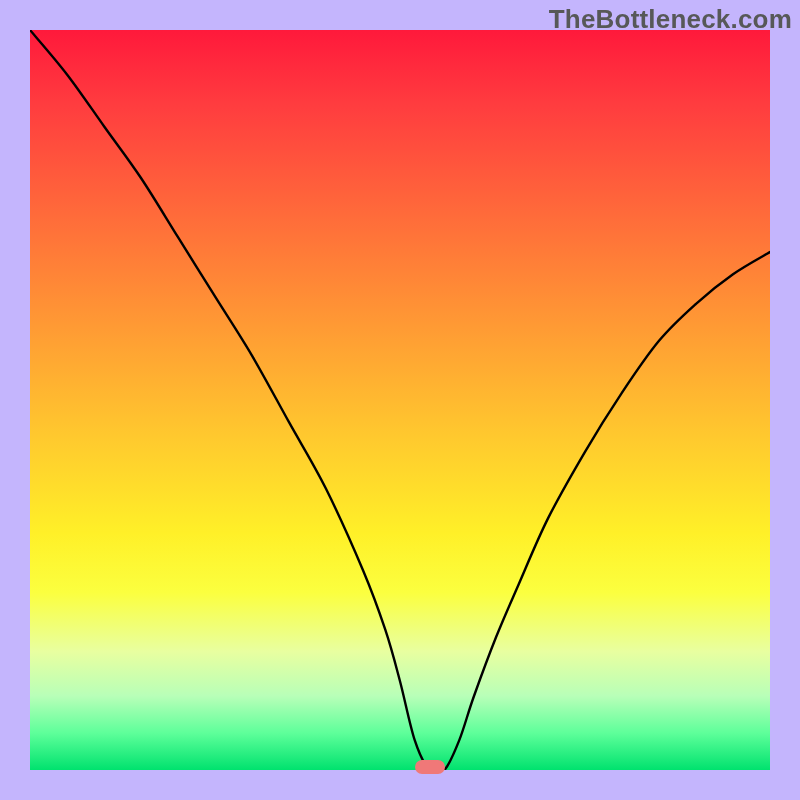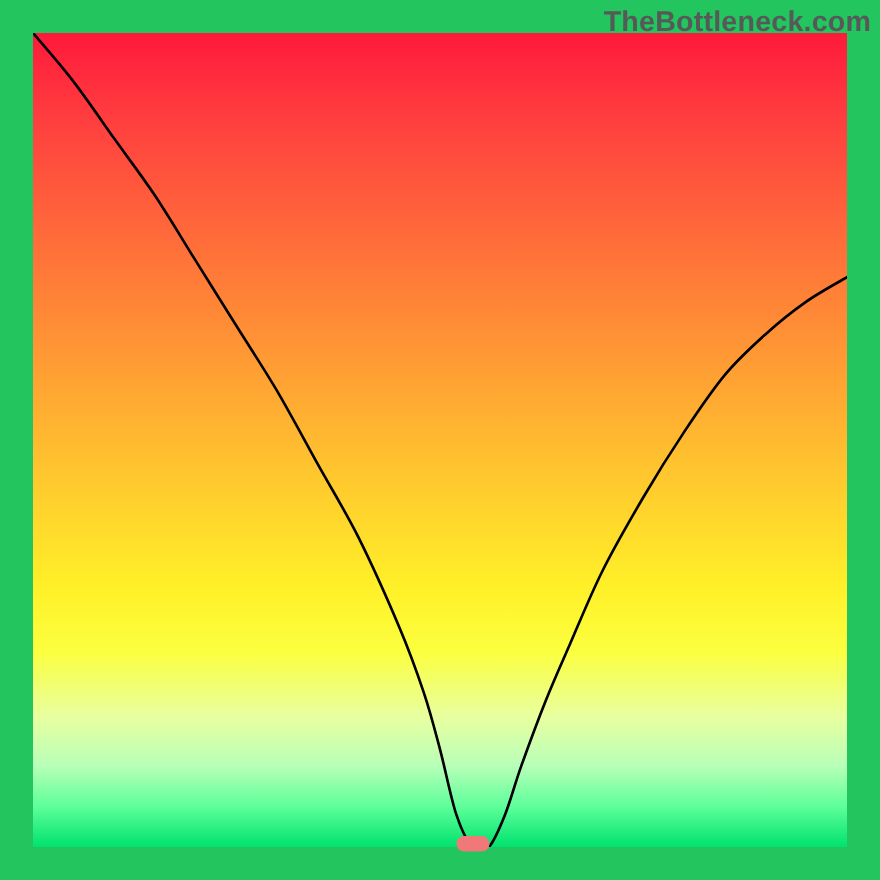--- a/index.html
+++ b/index.html
@@ -1,21 +1,21 @@
 <!DOCTYPE html>
 <html><head>
 <meta charset="utf-8">
 <style>
   * { margin: 0; padding: 0; box-sizing: border-box; }
   html, body { width: 800px; height: 800px; overflow: hidden; background: #000; }
   .frame {
     position: relative;
     width: 800px;
     height: 800px;
-    background: #22c55e;
+    background: #c4b5fd;
   }
   .watermark {
     position: absolute;
     top: 4px;
     right: 8px;
     font-family: Arial, Helvetica, sans-serif;
     font-size: 26px;
     font-weight: 600;
     color: #575858;
     letter-spacing: 0.2px;

